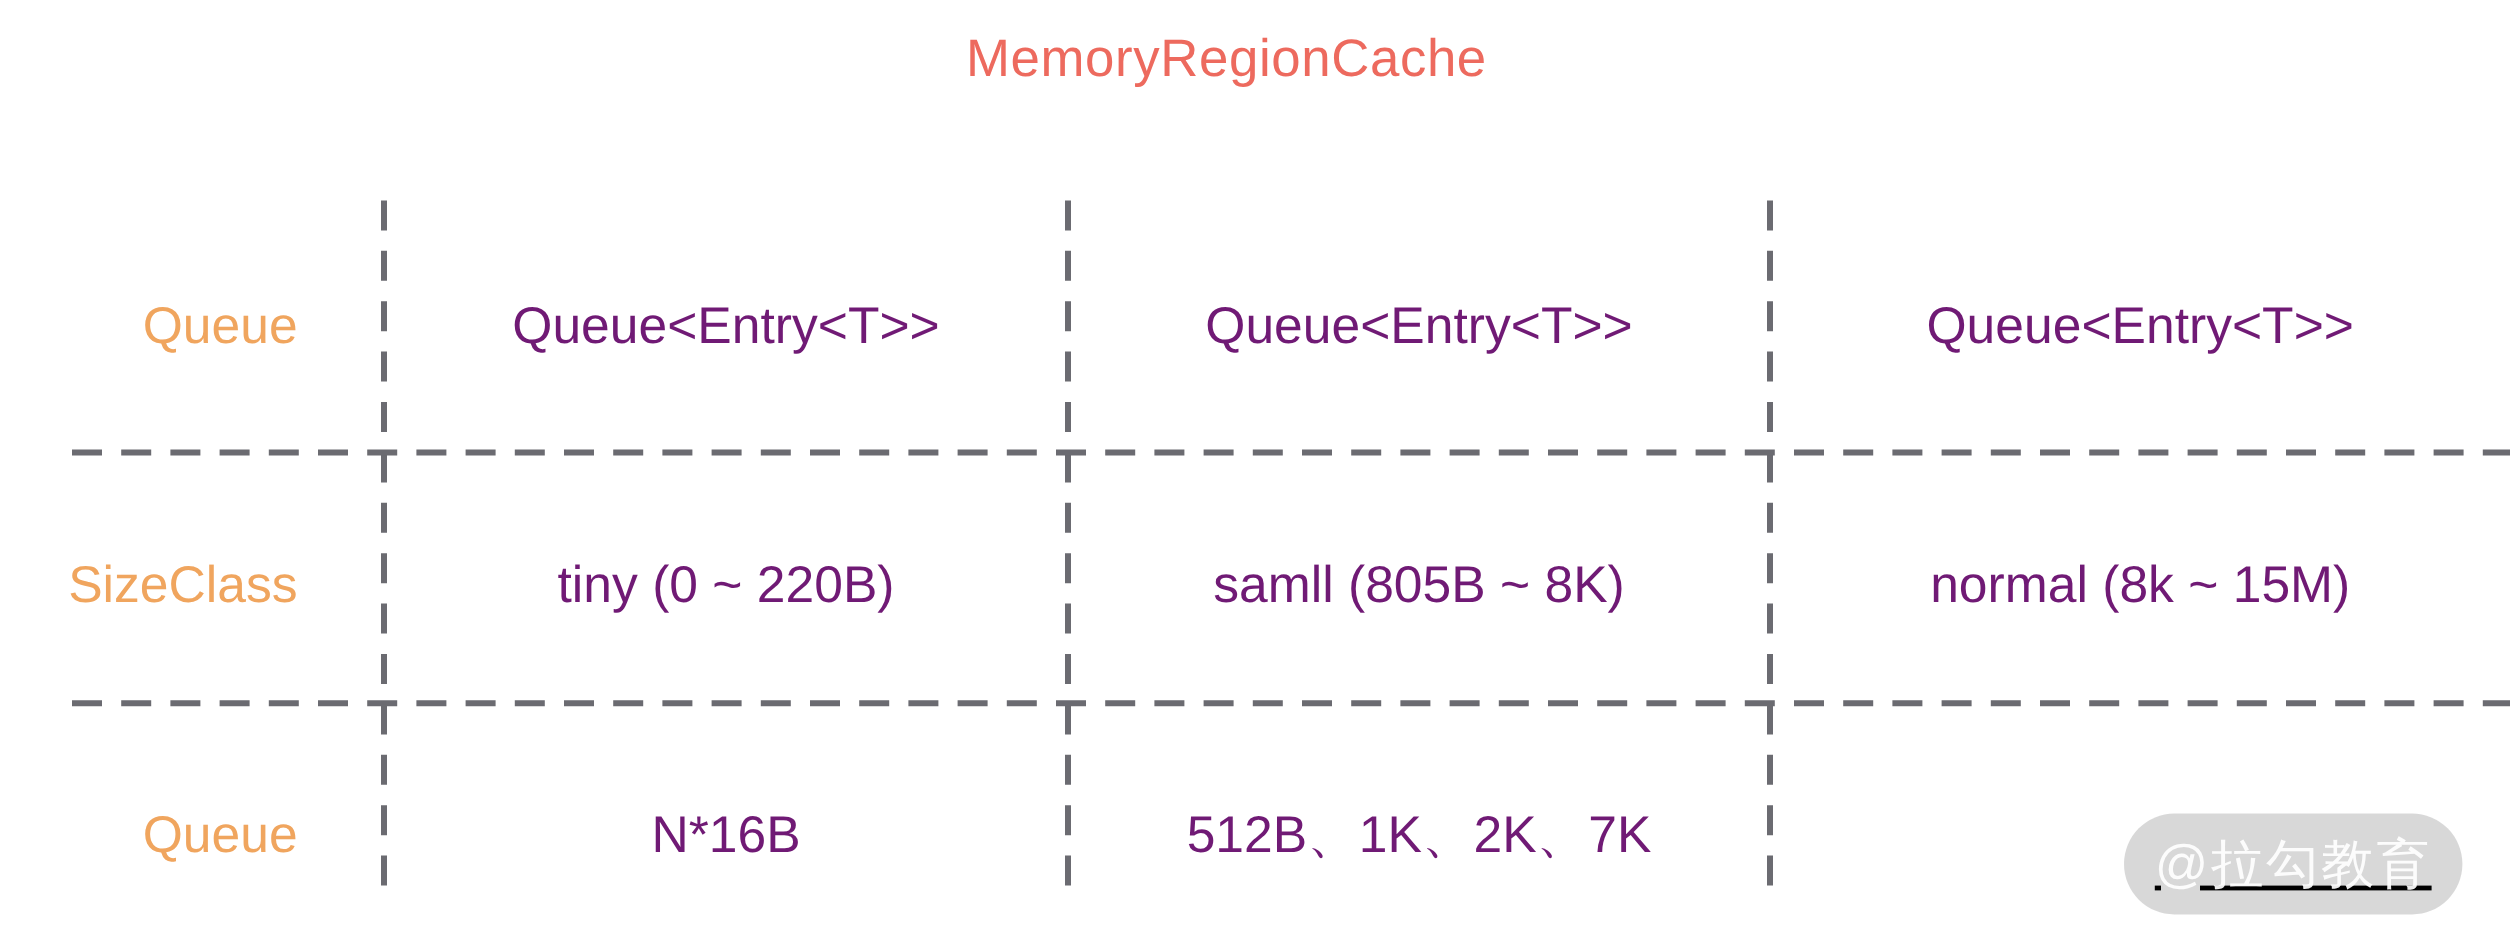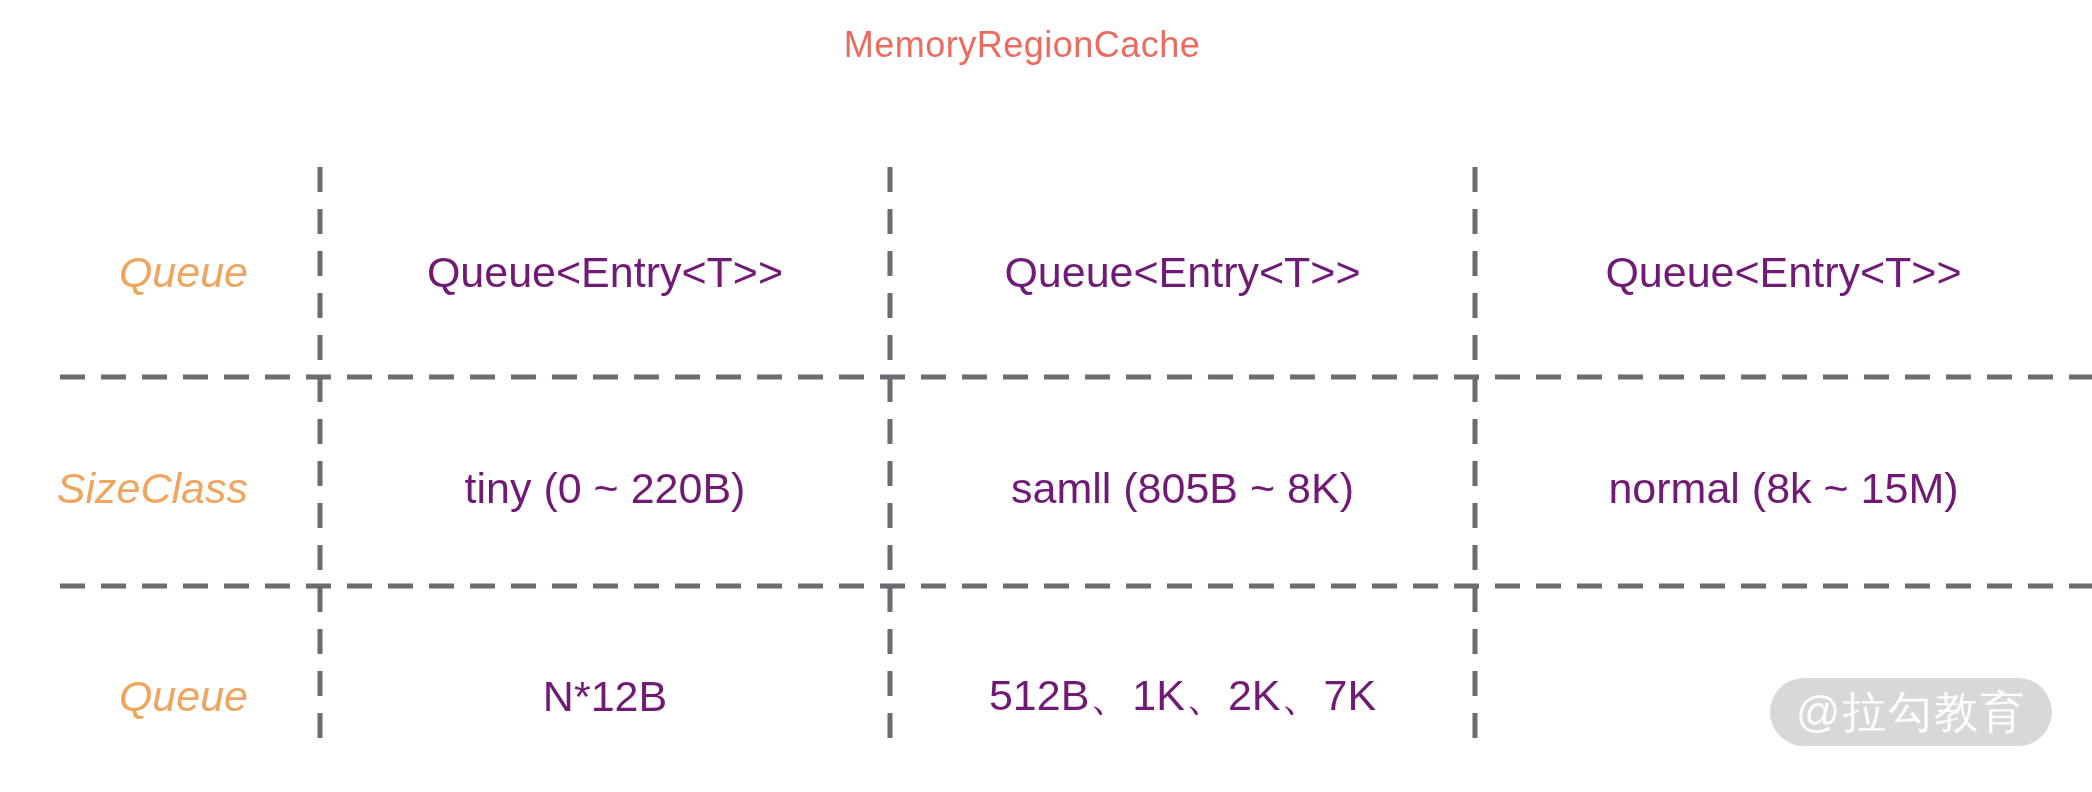--- a/index.html
+++ b/index.html
@@ -14,21 +14,21 @@
     background: #ffffff;
     overflow: hidden;
     font-family: "Liberation Sans", "DejaVu Sans", sans-serif;
   }
   .title {
     position: absolute;
     top: 24px;
     left: 0;
     width: 2044px;
     text-align: center;
-    font-size: 36px;
+    font-size: 44px;
     line-height: 1.15;
     color: #ed6a5e;
     letter-spacing: 0.5px;
   }
   .grid-lines {
     position: absolute;
     left: 0;
     top: 0;
     width: 2092px;
     height: 792px;
@@ -57,33 +57,33 @@
     font-size: 43px;
     color: #701a75;
     white-space: nowrap;
     box-sizing: border-box;
   }
   .cell.r2, .cell.r3 { padding-top: 14px; }
   .label {
     justify-content: flex-end;
     padding-right: 72px;
     color: #f0a55e;
-    font-style: italic;
   }
   .watermark {
     position: absolute;
     left: 1770px;
     top: 678px;
     width: 282px;
-    height: 68px;
+    height: 84px;
     border-radius: 42px;
     background: rgba(201, 201, 201, 0.72);
     display: flex;
     align-items: center;
     justify-content: center;
+    text-decoration: underline;
   }
   .watermark span {
     color: rgba(255, 255, 255, 0.92);
     font-size: 44px;
     letter-spacing: 2px;
   }
 </style>
 </head>
 <body>
 
@@ -105,21 +105,21 @@
     <div class="cell r1">Queue&lt;Entry&lt;T&gt;&gt;</div>
     <div class="cell r1">Queue&lt;Entry&lt;T&gt;&gt;</div>
     <div class="cell r1">Queue&lt;Entry&lt;T&gt;&gt;</div>
 
     <div class="cell label r2">SizeClass</div>
     <div class="cell r2">tiny (0 ~ 220B)</div>
     <div class="cell r2">samll (805B ~ 8K)</div>
     <div class="cell r2">normal (8k ~ 15M)</div>
 
     <div class="cell label r3">Queue</div>
-    <div class="cell r3">N*12B</div>
+    <div class="cell r3">N*16B</div>
     <div class="cell r3">512B、1K、2K、7K</div>
   </div>
 
   <div class="watermark">
     <span>@拉勾教育</span>
   </div>
 
 </div>
 
 </body></html>

